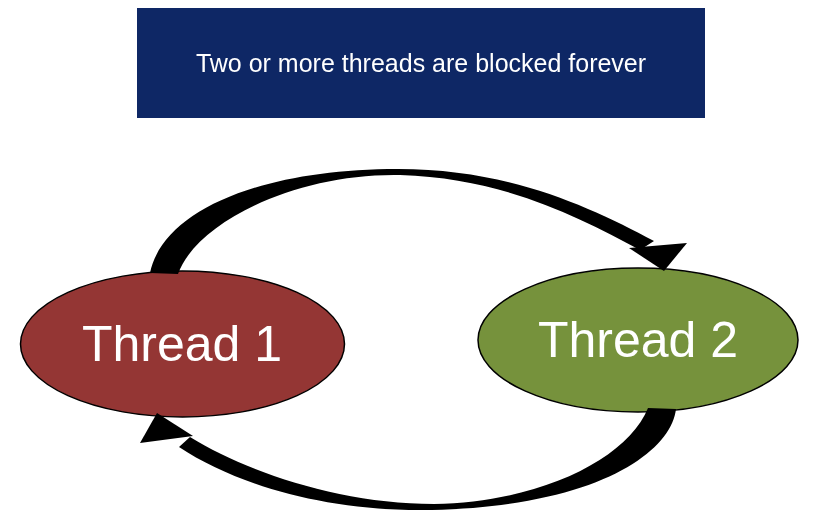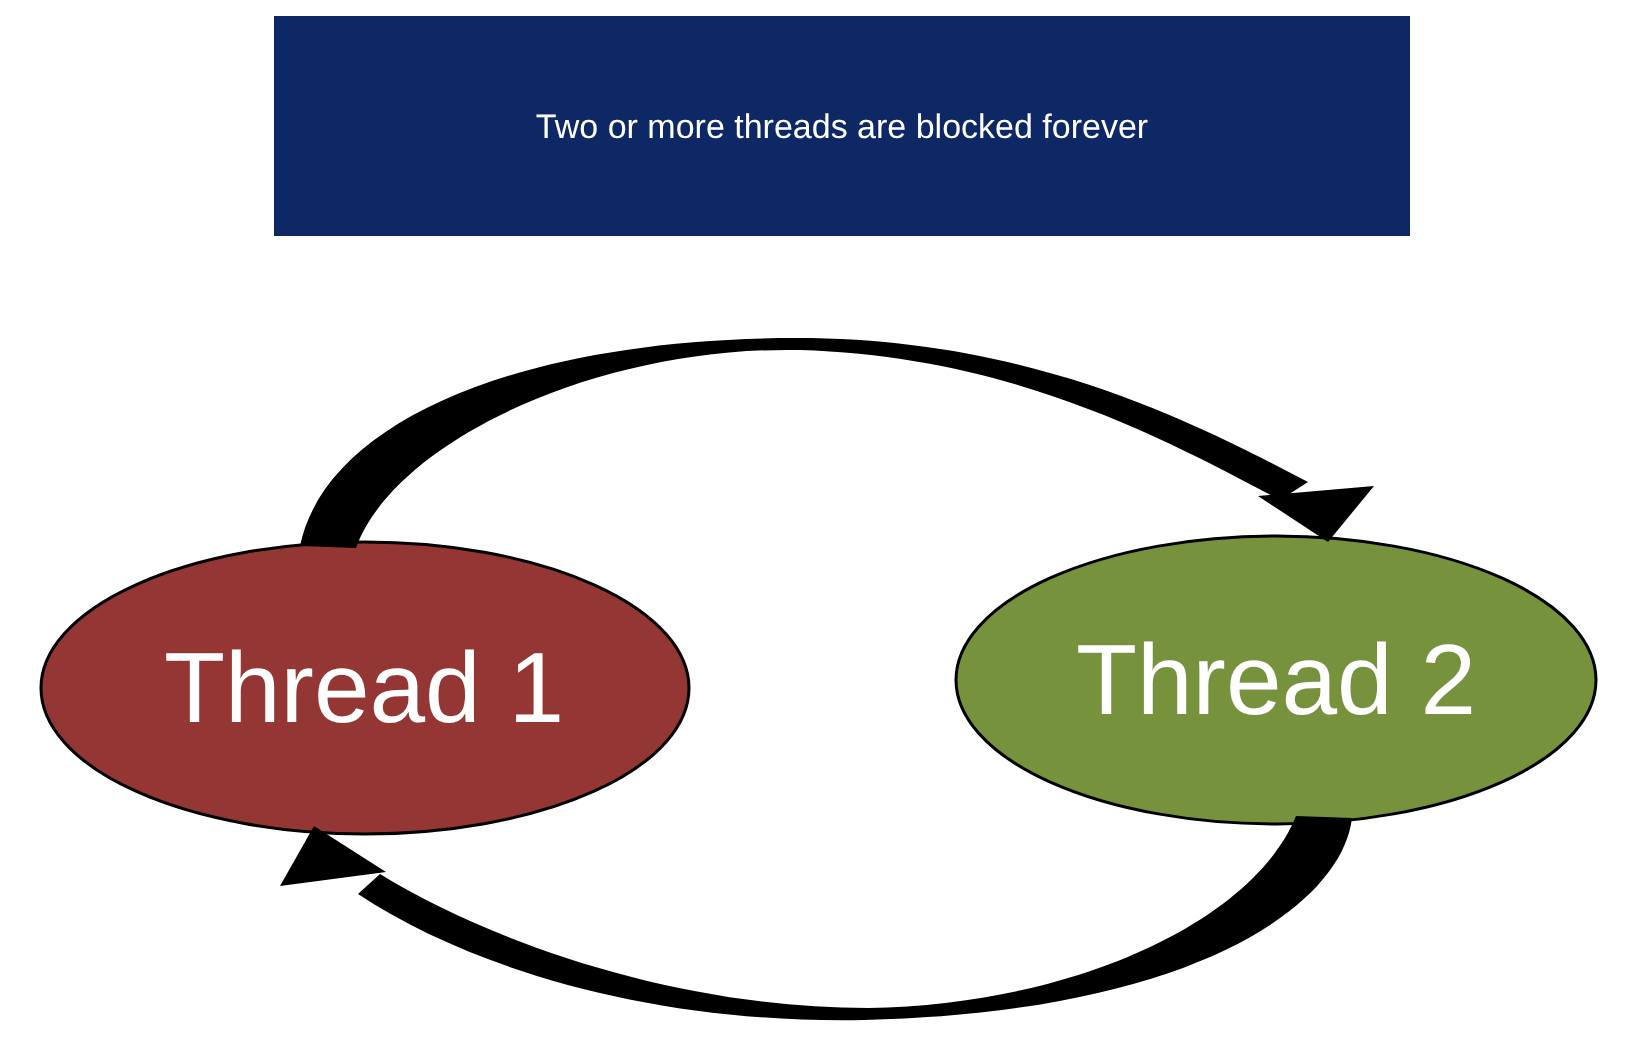--- a/index.html
+++ b/index.html
@@ -21,21 +21,21 @@
     top: 8px;
     width: 568px;
     height: 110px;
     background: #0e2765;
     color: #ffffff;
     display: flex;
     flex-direction: column;
     justify-content: center;
     align-items: center;
     text-align: center;
-    font-size: 17px;
+    font-size: 25px;
     line-height: 31px;
   }
   #caption-banner .cap-line {
     display: block;
     white-space: nowrap;
   }
   #diagram-svg {
     position: absolute;
     left: 0;
     top: 0;

